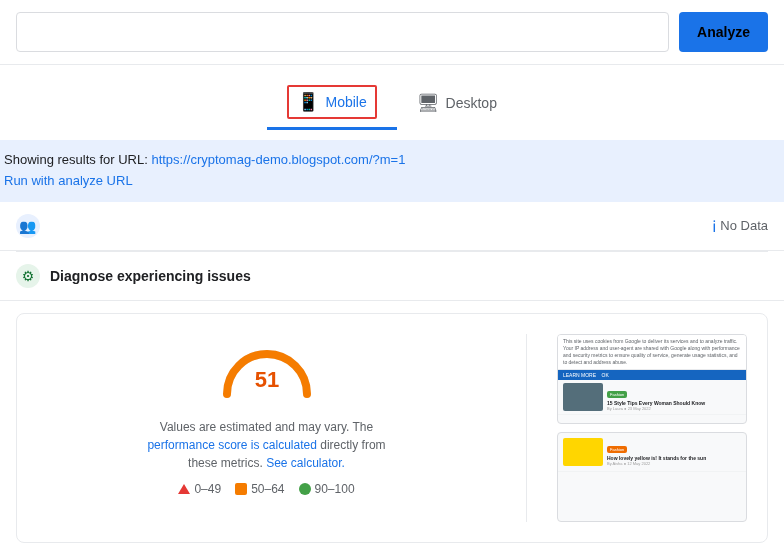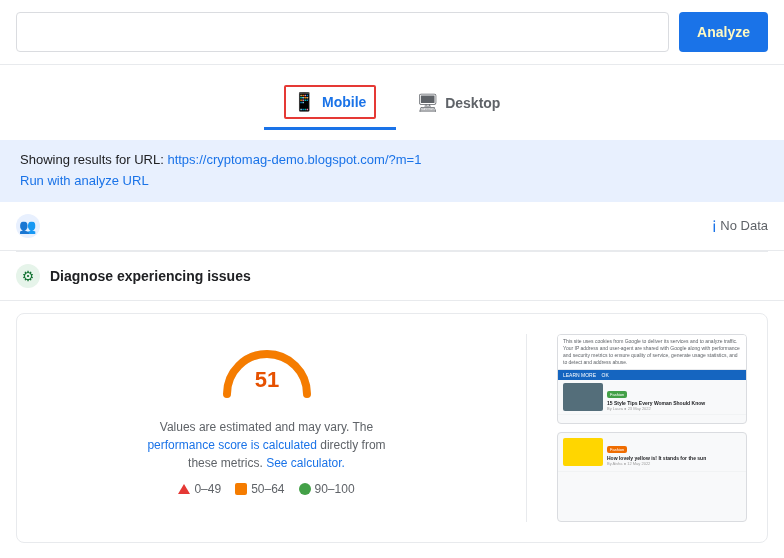--- a/index.html
+++ b/index.html
@@ -26,21 +26,21 @@
       height: 40px;
       border: 1px solid #dadce0;
       border-radius: 4px;
       padding: 0 12px;
       font-size: 14px;
       color: #202124;
       outline: none;
     }
     .analyze-btn {
       background: #1a73e8;
-      color: #fef9c3;
+      color: #000000;
       border: none;
       border-radius: 4px;
       padding: 0 18px;
       height: 40px;
       font-size: 14px;
       font-weight: bold;
       cursor: pointer;
       white-space: nowrap;
     }
 
@@ -75,27 +75,27 @@
     .tab-wrapper {
       display: flex;
       align-items: center;
       gap: 6px;
     }
     .tab-icon {
       font-size: 18px;
     }
     .tab-label {
       font-size: 14px;
-      font-weight: 700;
+      font-weight: 400;
     }
 
     
     .info-bar {
       background: #e8f0fe;
-      padding: 10px 20px;
+      padding: 10px 4px;
       margin: 10px 0 0 0;
       font-size: 13px;
       color: #202124;
       line-height: 1.6;
     }
     .info-bar a {
       color: #1a73e8;
       text-decoration: none;
     }
 

